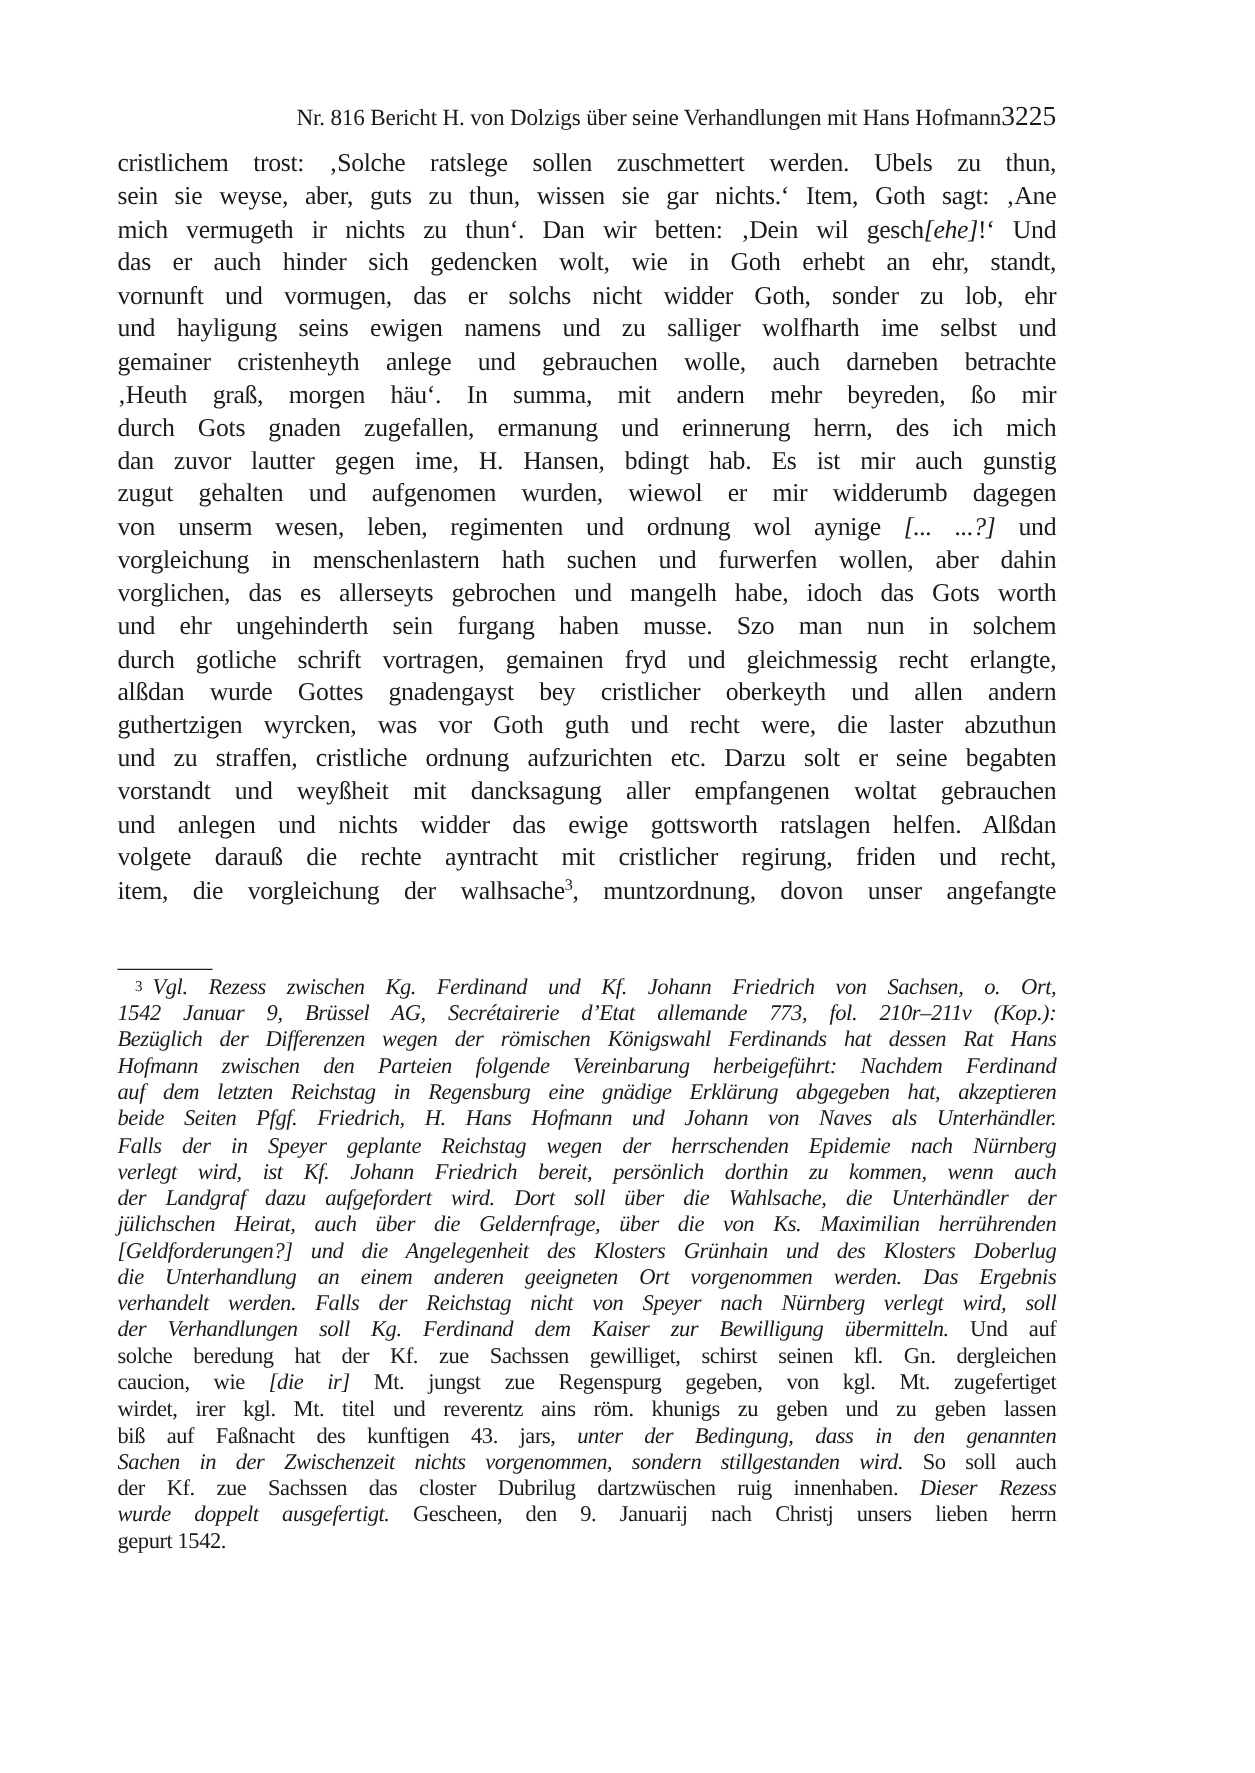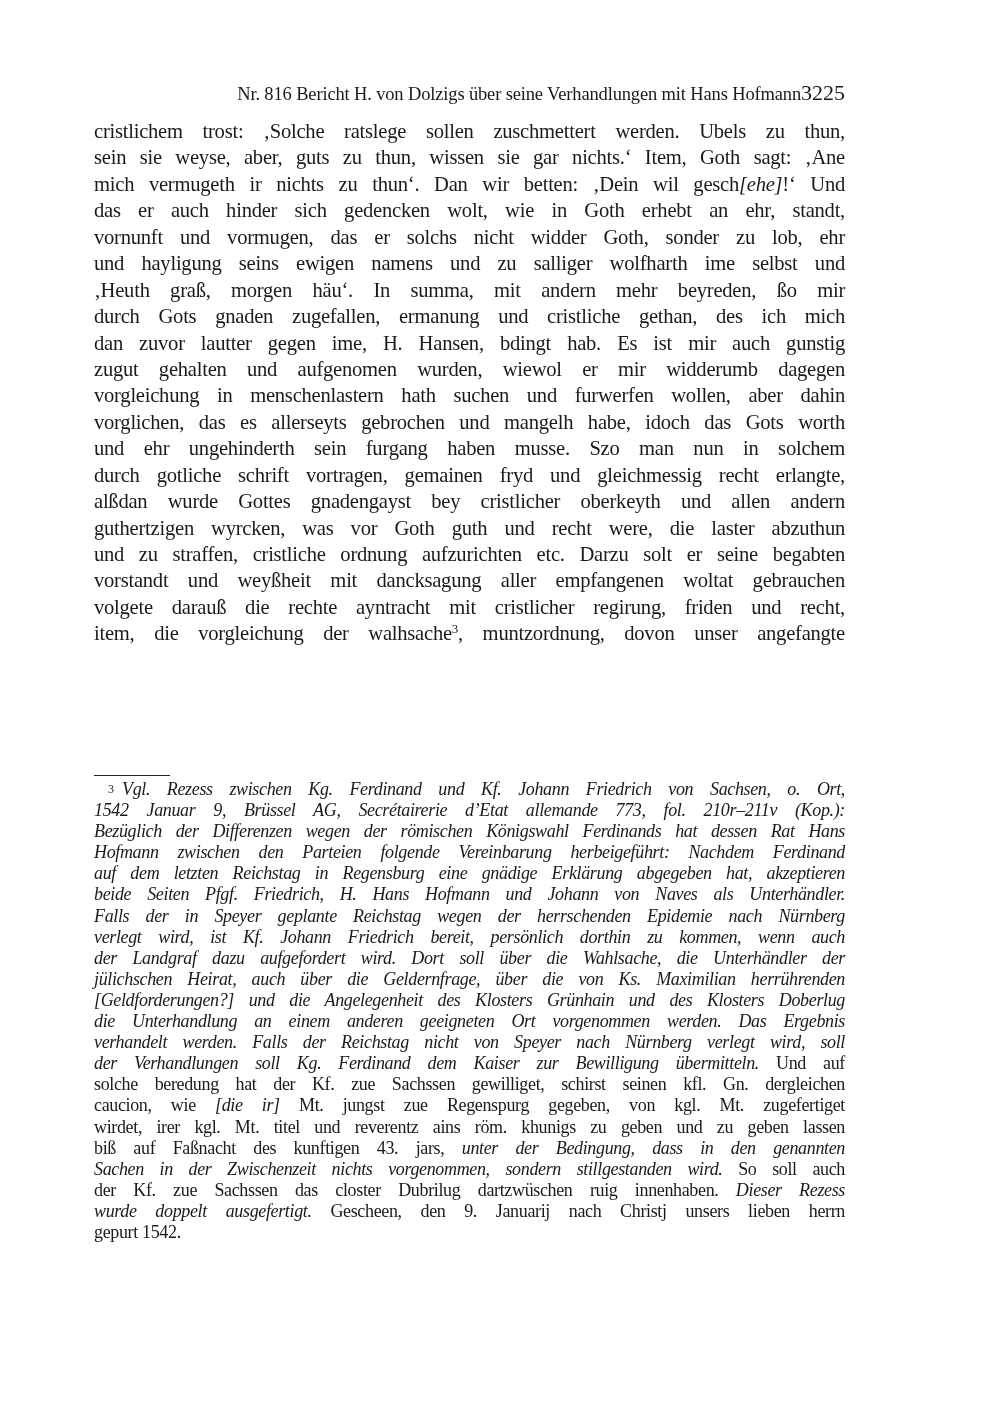--- a/index.html
+++ b/index.html
@@ -113,32 +113,35 @@
     <span class="title">Nr. 816 Bericht H. von Dolzigs über seine Verhandlungen mit Hans Hofmann</span><span class="pageno">3225</span>
   </div>
 
   <div class="body-text" id="body-text">
       <span class="line"><span>cristlichem trost: ‚Solche ratslege sollen zuschmettert werden. Ubels zu thun,</span></span>
       <span class="line"><span>sein sie weyse, aber, guts zu thun, wissen sie gar nichts.‘ Item, Goth sagt: ‚Ane</span></span>
       <span class="line"><span>mich vermugeth ir nichts zu thun‘. Dan wir betten: ‚Dein wil gesch</span><span class="it">[ehe]</span><span>!‘ Und</span></span>
       <span class="line"><span>das er auch hinder sich gedencken wolt, wie in Goth erhebt an ehr, standt,</span></span>
       <span class="line"><span>vornunft und vormugen, das er solchs nicht widder Goth, sonder zu lob, ehr</span></span>
       <span class="line"><span>und hayligung seins ewigen namens und zu salliger wolfharth ime selbst und</span></span>
+      <span class="line"><span>gemainer cristenheyth anlege und gebrauchen wolle, auch darneben betrachte</span></span>
       <span class="line"><span>‚Heuth graß, morgen häu‘. In summa, mit andern mehr beyreden, ßo mir</span></span>
-      <span class="line"><span>durch Gots gnaden zugefallen, ermanung und cristliche gethan, des ich mich</span></span>
+      <span class="line"><span>durch Gots gnaden zugefallen, ermanung und erinnerung herrn, des ich mich</span></span>
       <span class="line"><span>dan zuvor lautter gegen ime, H. Hansen, bdingt hab. Es ist mir auch gunstig</span></span>
       <span class="line"><span>zugut gehalten und aufgenomen wurden, wiewol er mir widderumb dagegen</span></span>
+      <span class="line"><span>von unserm wesen, leben, regimenten und ordnung wol aynige </span><span class="it">[... ...?]</span><span> und</span></span>
       <span class="line"><span>vorgleichung in menschenlastern hath suchen und furwerfen wollen, aber dahin</span></span>
       <span class="line"><span>vorglichen, das es allerseyts gebrochen und mangelh habe, idoch das Gots worth</span></span>
       <span class="line"><span>und ehr ungehinderth sein furgang haben musse. Szo man nun in solchem</span></span>
       <span class="line"><span>durch gotliche schrift vortragen, gemainen fryd und gleichmessig recht erlangte,</span></span>
       <span class="line"><span>alßdan wurde Gottes gnadengayst bey cristlicher oberkeyth und allen andern</span></span>
       <span class="line"><span>guthertzigen wyrcken, was vor Goth guth und recht were, die laster abzuthun</span></span>
       <span class="line"><span>und zu straffen, cristliche ordnung aufzurichten etc. Darzu solt er seine begabten</span></span>
       <span class="line"><span>vorstandt und weyßheit mit dancksagung aller empfangenen woltat gebrauchen</span></span>
+      <span class="line"><span>und anlegen und nichts widder das ewige gottsworth ratslagen helfen. Alßdan</span></span>
       <span class="line"><span>volgete darauß die rechte ayntracht mit cristlicher regirung, friden und recht,</span></span>
       <span class="line"><span>item, die vorgleichung der walhsache</span><sup class="ref">3</sup><span>, muntzordnung, dovon unser angefangte</span></span>
     </div>
 
   <div class="fn-rule"></div>
 
   <div class="footnote" id="footnote">
       <span class="fline first"><span class="fn-mark">3</span><span class="it">Vgl. Rezess zwischen Kg. Ferdinand und Kf. Johann Friedrich von Sachsen, o. Ort,</span></span>
       <span class="fline"><span class="it">1542 Januar 9, Brüssel AG, Secrétairerie d’Etat allemande 773, fol. 210r–211v (Kop.):</span></span>
       <span class="fline"><span class="it">Bezüglich der Differenzen wegen der römischen Königswahl Ferdinands hat dessen Rat Hans</span></span>

